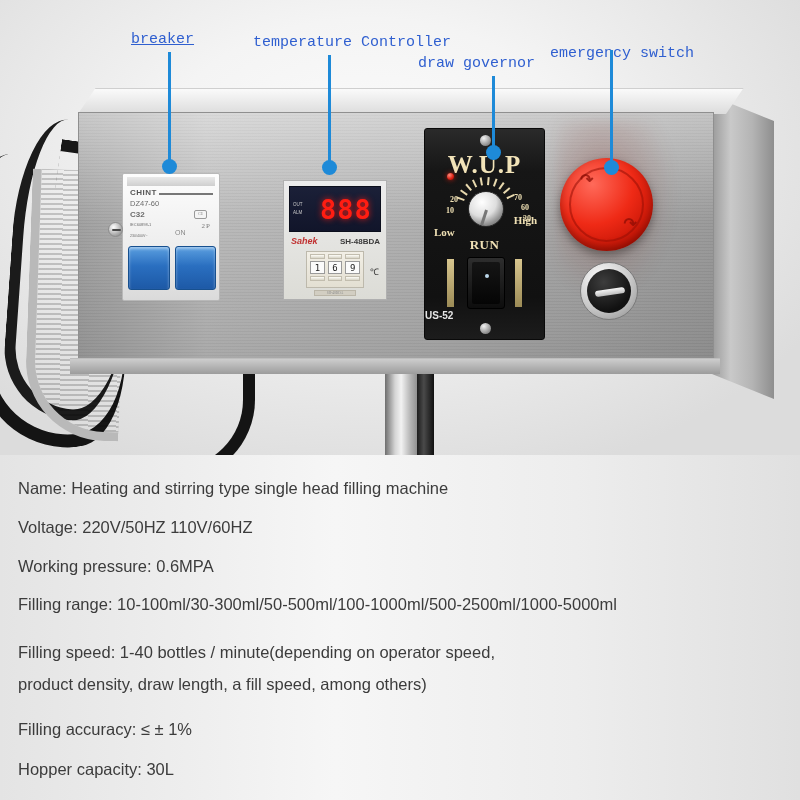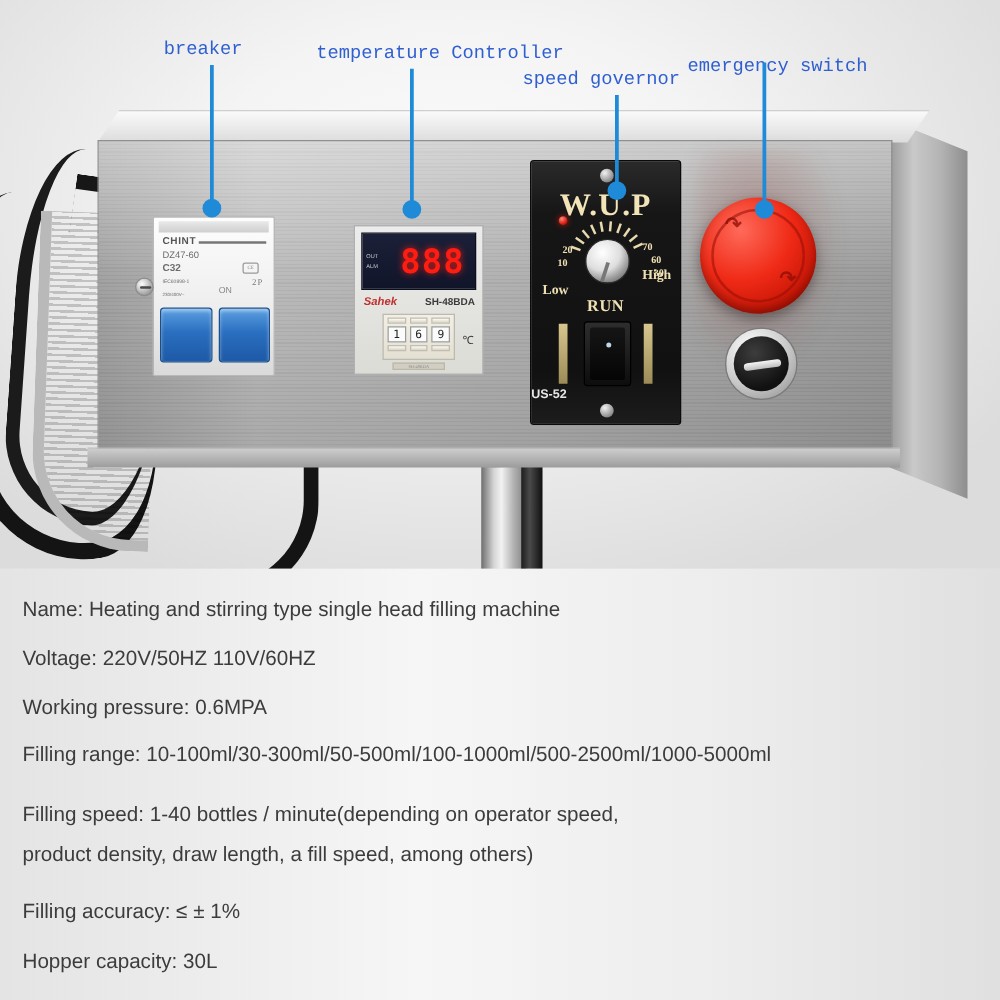--- a/index.html
+++ b/index.html
@@ -402,29 +402,29 @@
   </div>
 
   <div class="estop">
     <span class="estop-arr a1">↷</span>
     <span class="estop-arr a2">↷</span>
   </div>
   <div class="selector">
     <div class="sel-slot"></div>
   </div>
 
-  <div class="ann-label" style="left:131px; top:31px;">breaker</div>
+  <div class="ann-label" style="left:131px; top:31px;text-decoration:underline;">breaker</div>
   <div class="ann-line" style="left:168px; top:52px;  height:112px;"></div>
   <div class="ann-dot" style="left:162px; top:159px;"></div>
 
   <div class="ann-label" style="left:253px; top:34px;">temperature Controller</div>
   <div class="ann-line" style="left:328px; top:55px;  height:110px;"></div>
   <div class="ann-dot" style="left:322px; top:160px;"></div>
 
-  <div class="ann-label" style="left:418px; top:55px;">speed governor</div>
+  <div class="ann-label" style="left:418px; top:55px;">draw governor</div>
   <div class="ann-line" style="left:492px; top:76px;  height:74px;"></div>
   <div class="ann-dot" style="left:486px; top:145px;"></div>
 
   <div class="ann-label" style="left:550px; top:29px;margin-top:16px;">emergency switch</div>
   <div class="ann-line" style="left:610px; top:50px;  height:115px;"></div>
   <div class="ann-dot" style="left:604px; top:160px;"></div>
 </div>
 
 <div class="specs">
   <div class="spec-line" style="top:24px;">Name: Heating and stirring type single head filling machine</div>

